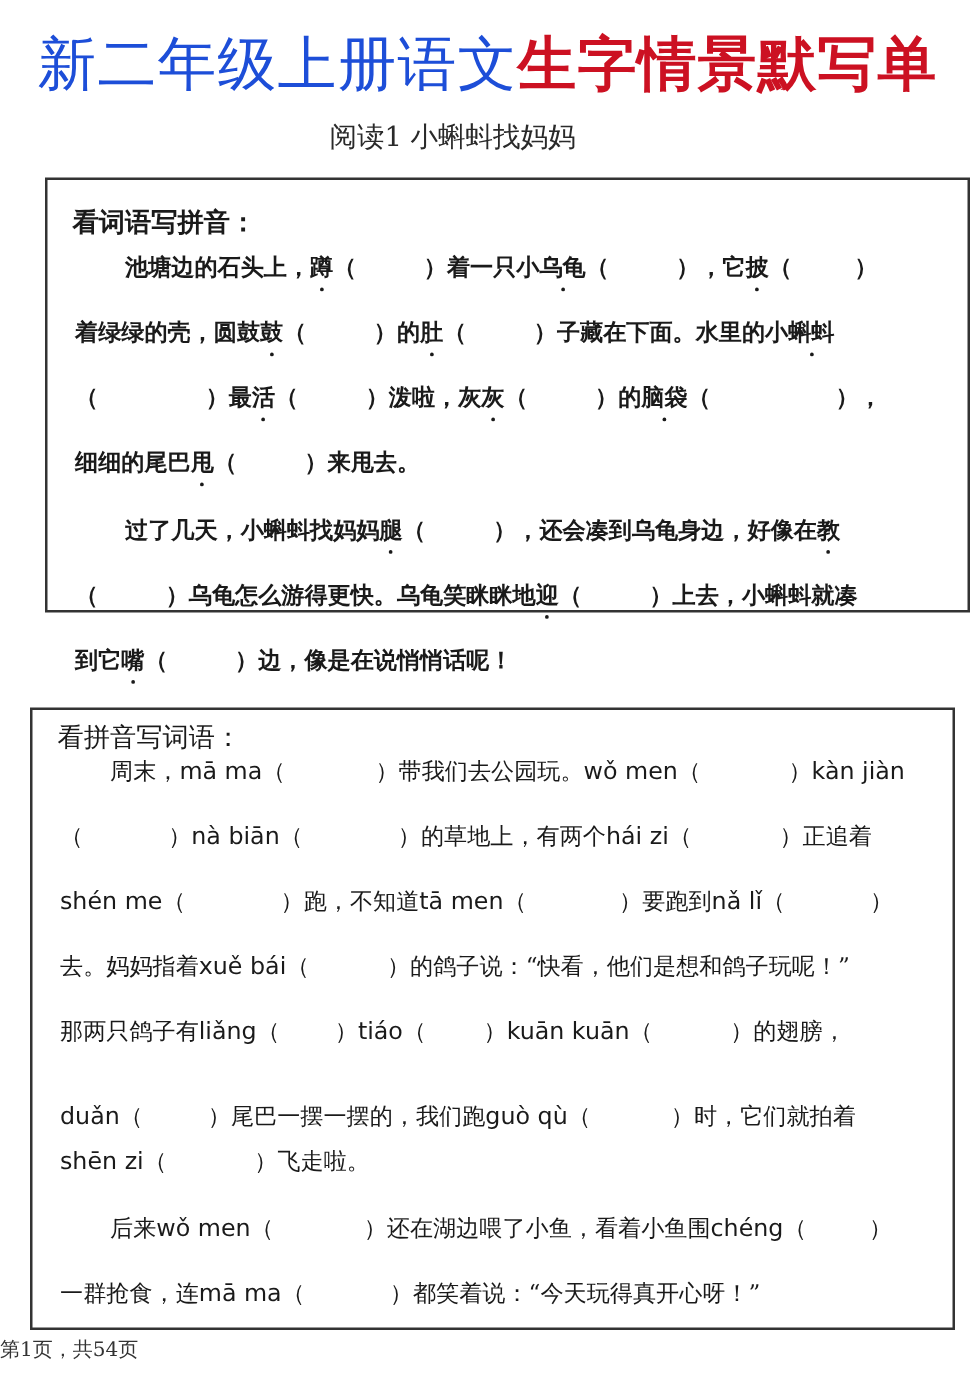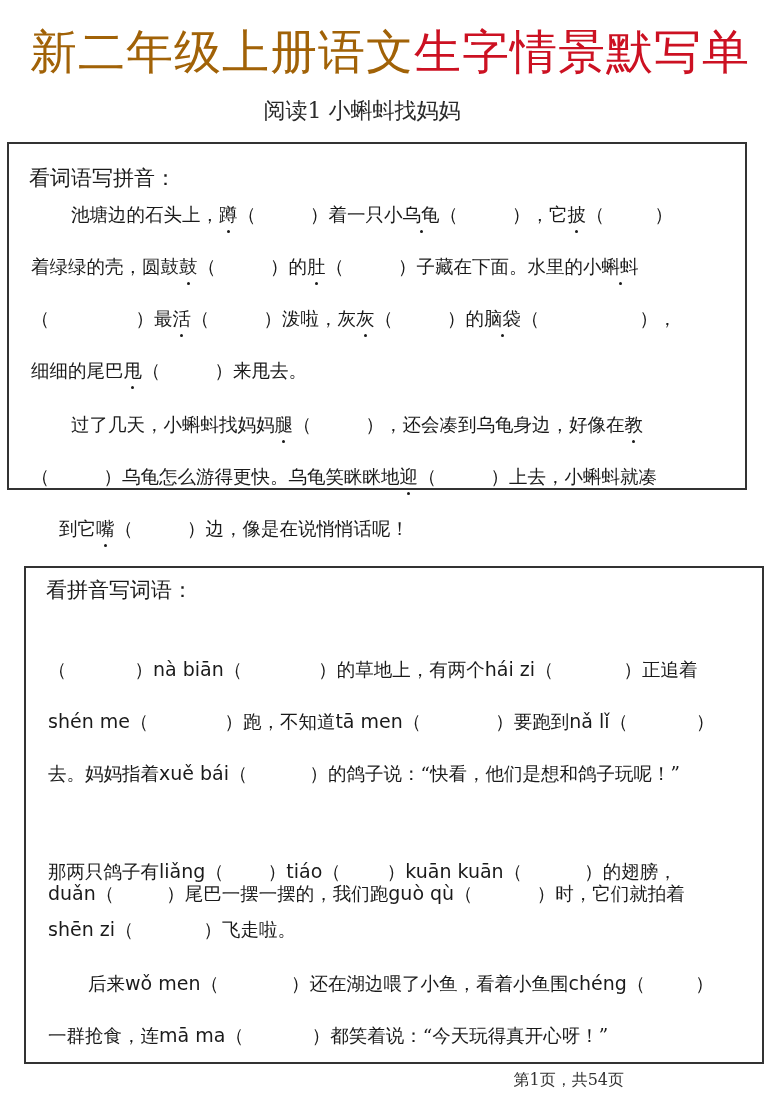--- a/index.html
+++ b/index.html
@@ -1,37 +1,37 @@
 <!DOCTYPE html>
 <html><head>
 <meta charset="utf-8">
 <style>
   html, body { margin:0; padding:0; background:#ffffff; }
   body { width:780px; height:1103px; position:relative; overflow:hidden;
          font-family:"DejaVu Serif","Liberation Serif",serif; color:#1a1a1a; }
   .title { position:absolute; left:0; top:22px; width:780px; text-align:center;
            font-size:47px; line-height:60px; letter-spacing:1px; white-space:nowrap;
            font-family:"DejaVu Serif","Liberation Serif",serif; }
-  .title .black { color:#a16207; }
-  .title .red { color:#cc1122; }
+  .title .black { color:#1d4ed8; }
+  .title .red { color:#cc1122;font-weight:bold; }
   .subtitle { position:absolute; left:0; top:96px; width:724px; text-align:center;
               font-size:22px; line-height:30px; color:#2a2a2a; }
   .box { position:absolute; border:2px solid #333; box-sizing:border-box; background:#fff; }
-  .box1 { left:7px; top:142px; width:740px; height:348px; }
+  .box1 { left:36px; top:142px; width:740px; height:348px;font-weight:bold; }
   .box2 { left:24px; top:566px; width:740px; height:498px; }
   .box-heading { position:absolute; left:20px; font-size:21px; color:#1a1a1a; white-space:nowrap; }
   .line { position:absolute; left:22px; right:18px; font-size:18.5px; white-space:nowrap;
           height:30px; line-height:30px; }
   .line span { display:inline-block; }
   .py { font-family:"DejaVu Sans","Liberation Sans",sans-serif; font-size:19px; }
   .blank { display:inline-block; }
   .dot { position:relative; }
   .dot::after { content:""; position:absolute; left:50%; bottom:-3px; width:3px; height:3px;
                 margin-left:-1.5px; background:#1a1a1a; border-radius:50%; }
-  .footer { position:absolute; left:0; top:1070px; width:624px; text-align:right;
+  .footer { position:absolute; left:0; top:1070px; width:624px; text-align:left;
             font-size:16px; color:#333; }
 </style>
 </head>
 <body>
 
 <div class="title">
   <span class="black">新二年级上册语文</span><span class="red">生字情景默写单</span>
 </div>
 <div class="subtitle">阅读1  小蝌蚪找妈妈</div>
 
@@ -55,42 +55,45 @@
   </div>
 
   <div class="line" style="top:266px; padding-left:40px;">
     <span>过了几天，小蝌蚪找妈妈</span><span class="dot">腿</span><span>（</span><span class="blank" style="width:54px"></span><span>），还会凑到乌龟身边，好像在</span><span class="dot">教</span>
   </div>
 
   <div class="line" style="top:318px;">
     <span>（</span><span class="blank" style="width:54px"></span><span>）乌龟怎么游得更快。乌龟笑眯眯地</span><span class="dot">迎</span><span>（</span><span class="blank" style="width:54px"></span><span>）上去，小蝌蚪就凑</span>
   </div>
 
-  <div class="line" style="top:370px;margin-left:28px;">
+  <div class="line" style="top:370px;">
     <span>到它</span><span class="dot">嘴</span><span>（</span><span class="blank" style="width:54px"></span><span>）边，像是在说悄悄话呢！</span>
   </div>
 </div>
 
 <div class="box box2">
   <div class="box-heading" style="top:8px;">看拼音写词语：</div>
 
+  <div class="line" style="top:34px; padding-left:40px;">
+    <span>周末，</span><span class="py">mā  ma</span><span>（</span><span class="blank" style="width:72px"></span><span>）带我们去公园玩。</span><span class="py">wǒ men</span><span>（</span><span class="blank" style="width:70px"></span><span>）</span><span class="py">kàn jiàn</span>
+  </div>
 
   <div class="line" style="top:138px;">
     <span class="py">shén me</span><span>（</span><span class="blank" style="width:76px"></span><span>）跑，不知道</span><span class="py">tā  men</span><span>（</span><span class="blank" style="width:74px"></span><span>）要跑到</span><span class="py">nǎ lǐ</span><span>（</span><span class="blank" style="width:68px"></span><span>）</span>
   </div>
 
   <div class="line" style="top:86px;">
     <span>（</span><span class="blank" style="width:68px"></span><span>）</span><span class="py">nà biān</span><span>（</span><span class="blank" style="width:76px"></span><span>）的草地上，有两个</span><span class="py">hái zi</span><span>（</span><span class="blank" style="width:70px"></span><span>）正追着</span>
   </div>
 
   <div class="line" style="top:190px;">
     <span>去。妈妈指着</span><span class="py">xuě  bái</span><span>（</span><span class="blank" style="width:62px"></span><span>）的鸽子说：“快看，他们是想和鸽子玩呢！”</span>
   </div>
 
-  <div class="line" style="top:242px;margin-top:46px;">
+  <div class="line" style="top:242px;">
     <span>那两只鸽子有</span><span class="py">liǎng</span><span>（</span><span class="blank" style="width:44px"></span><span>）</span><span class="py">tiáo</span><span>（</span><span class="blank" style="width:46px"></span><span>）</span><span class="py">kuān kuān</span><span>（</span><span class="blank" style="width:62px"></span><span>）的翅膀，</span>
   </div>
 
   <div class="line" style="top:294px;margin-top:16px;">
     <span class="py">duǎn</span><span>（</span><span class="blank" style="width:52px"></span><span>）尾巴一摆一摆的，我们跑</span><span class="py">guò qù</span><span>（</span><span class="blank" style="width:64px"></span><span>）时，它们就拍着</span>
   </div>
 
   <div class="line" style="top:346px;">
     <span class="py">shēn zi</span><span>（</span><span class="blank" style="width:70px"></span><span>）飞走啦。</span>
   </div>

